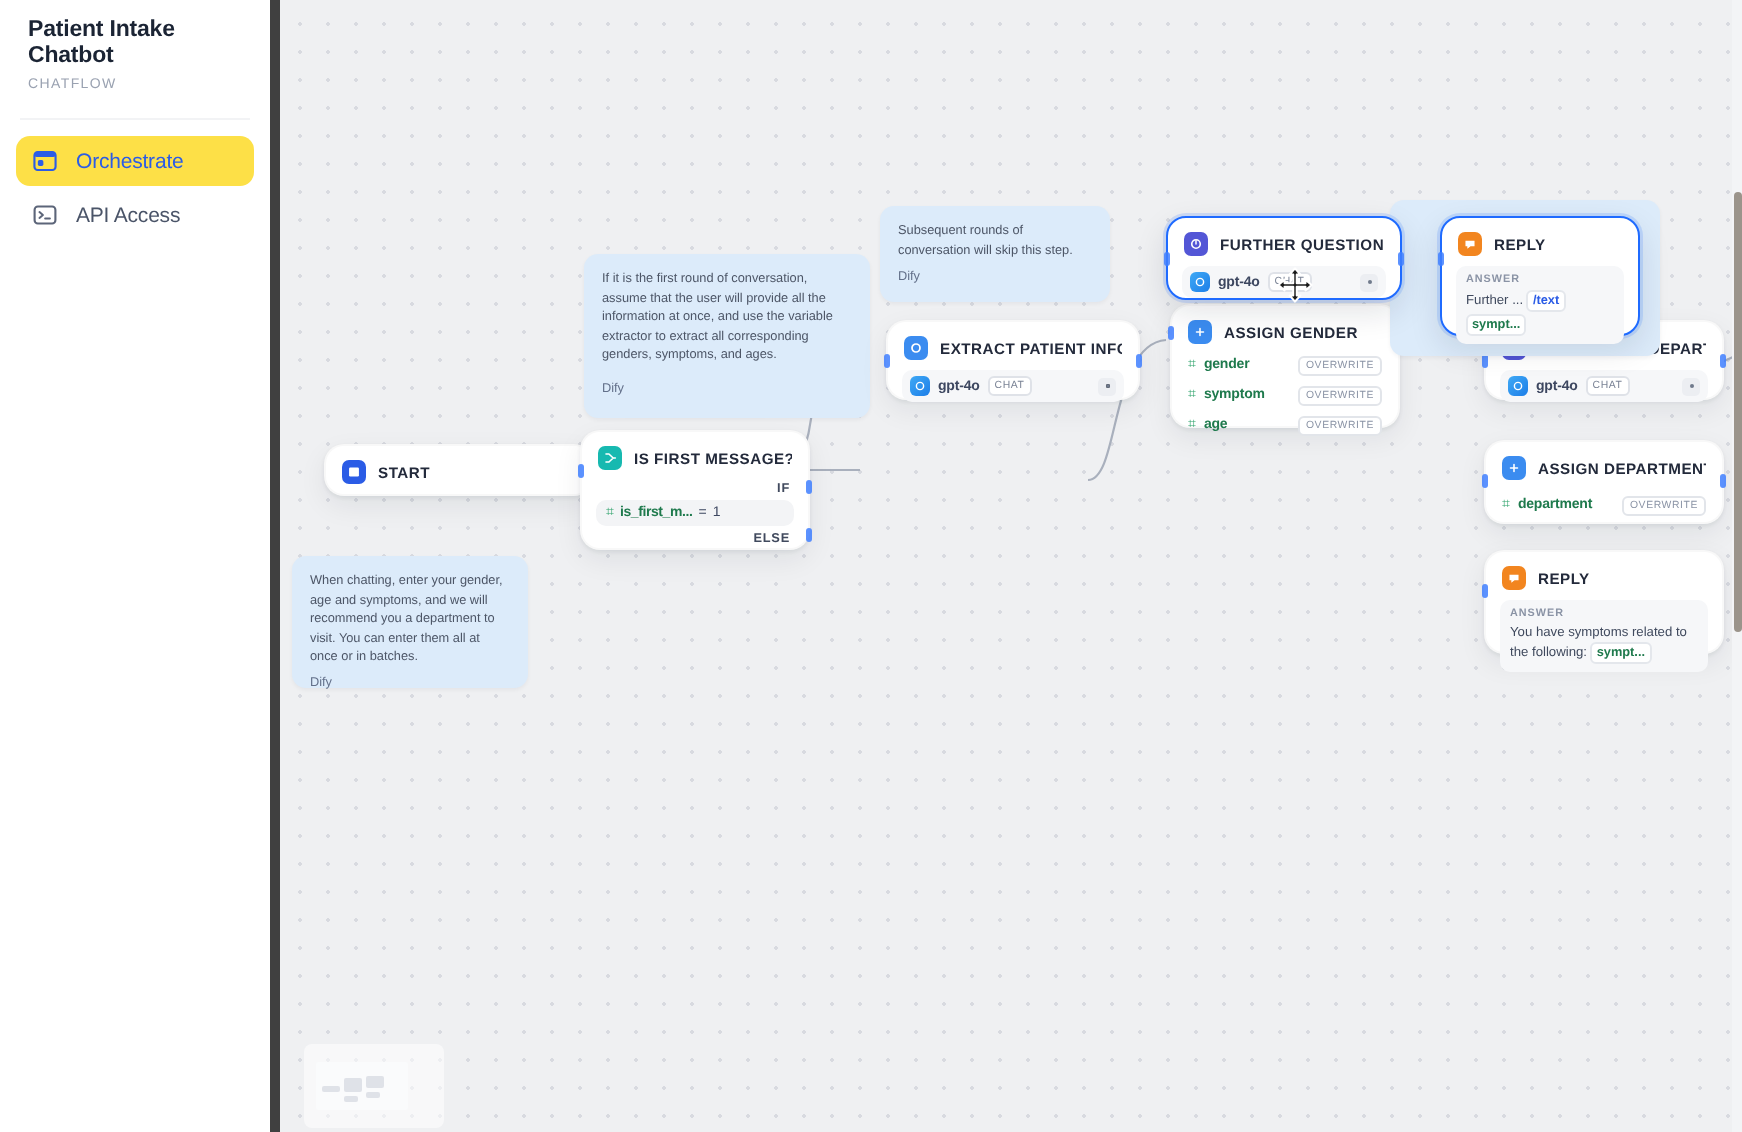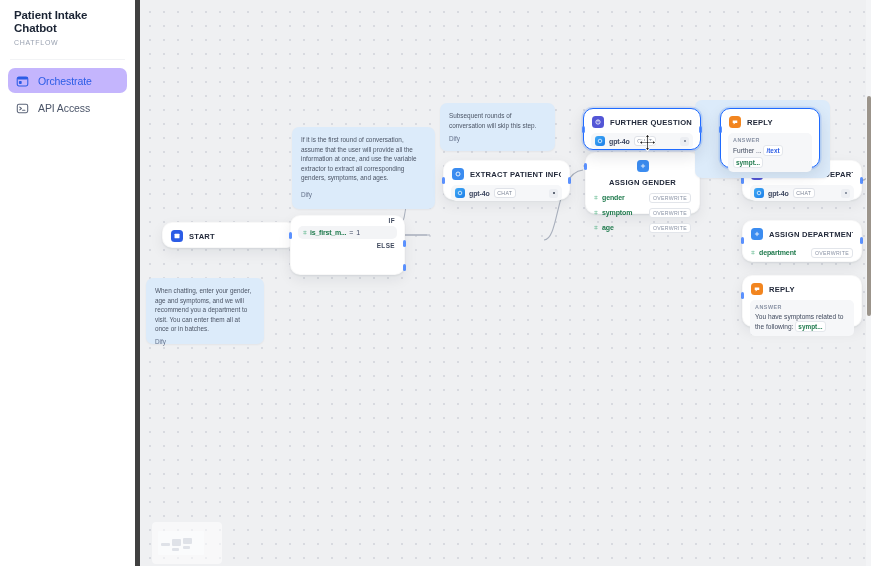--- a/index.html
+++ b/index.html
@@ -29,21 +29,21 @@
     font-size: 7px; color: #9aa2b1; letter-spacing: 0.7px;
     padding: 4px 6px 0 6px; font-weight: 500;
   }
   .side-sep { height: 1px; background: #f2f3f5; margin: 13px 2px 8px 2px; }
   .nav-item {
     display: flex; align-items: center; gap: 9px;
     height: 25px; padding: 0 8px; margin: 0 0 2px 0;
     border-radius: 7px; cursor: pointer;
   }
   .nav-item .nav-label { font-size: 10.5px; color: #4a5468; letter-spacing: -0.1px; }
-  .nav-item.active { background: #c4b5fd; }
+  .nav-item.active { background: #fde047; }
   .nav-item.active .nav-label { color: #2b5ce6; font-weight: 500; }
   .nav-ic { width: 13px; height: 13px; flex: 0 0 13px; display: block; }
 
   
   #canvas {
     position: relative; flex: 1; height: 566px;
     background-color: #eff0f2;
     background-image: radial-gradient(#d8dae0 0.9px, transparent 0.9px);
     background-size: 14px 14px;
     background-position: 3px 5px;
@@ -232,20 +232,28 @@
           <svg viewBox="0 0 12 12" width="8" height="8">
               <path d="M3.2 2.6 h5.6 a.9.9 0 0 1 .9.9v5a.9.9 0 0 1-.9.9H3.2a.9.9 0 0 1-.9-.9v-5a.9.9 0 0 1 .9-.9z" fill="#fff"></path>
             </svg>
         </span>
         <span class="node-title">START</span>
       </div>
       <span class="handle" style="right:-2px; top:9px;"></span>
     </div>
 
     <div class="node" style="left:150px; top:215px; width:115px; height:60px;">
+      <div class="node-head">
+        <span class="node-ic" style="background:#17b9b0;">
+          <svg viewBox="0 0 12 12" width="8" height="8">
+              <path d="M3 3 h2.2 L8.4 6 H10 M3 9 h2.2 L8.4 6" fill="none" stroke="#fff" stroke-width="1.2" stroke-linecap="round" stroke-linejoin="round"></path>
+            </svg>
+        </span>
+        <span class="node-title">IS FIRST MESSAGE?</span>
+      </div>
       <div class="node-body" style="padding-top:0;">
         <div class="if-label">IF</div>
         <div class="cond-box">
           <span class="var-ic">⌗</span>
           <span class="cond-var">is_first_m...</span>
           <span class="cond-op">=</span>
           <span class="cond-op">1</span>
         </div>
         <div class="if-label" style="padding-top:3px;">ELSE</div>
       </div>
@@ -308,21 +316,21 @@
                 <circle cx="5" cy="5" r="1.7" fill="#707a8c"></circle>
               </svg>
           </span>
         </div>
       </div>
       <span class="handle" style="left:-2px; top:17px;"></span>
       <span class="handle" style="right:-2px; top:17px;"></span>
     </div>
 
     <div class="node" style="left:445px; top:152px; width:115px; height:62px;">
-      <div class="node-head" style="padding-bottom:3px;flex-direction:column;">
+      <div class="node-head" style="padding-bottom:3px;">
         <span class="node-ic" style="background:#3b8cf0;">
           <svg viewBox="0 0 12 12" width="8" height="8">
               <path d="M3.4 6 H8.6 M6 3.4 V8.6" stroke="#fff" stroke-width="1.2" stroke-linecap="round"></path>
             </svg>
         </span>
         <span class="node-title">ASSIGN GENDER</span>
       </div>
       <div class="node-body" style="padding-top:0;">
         <div class="var-row">
           <span class="var-ic">⌗</span>

